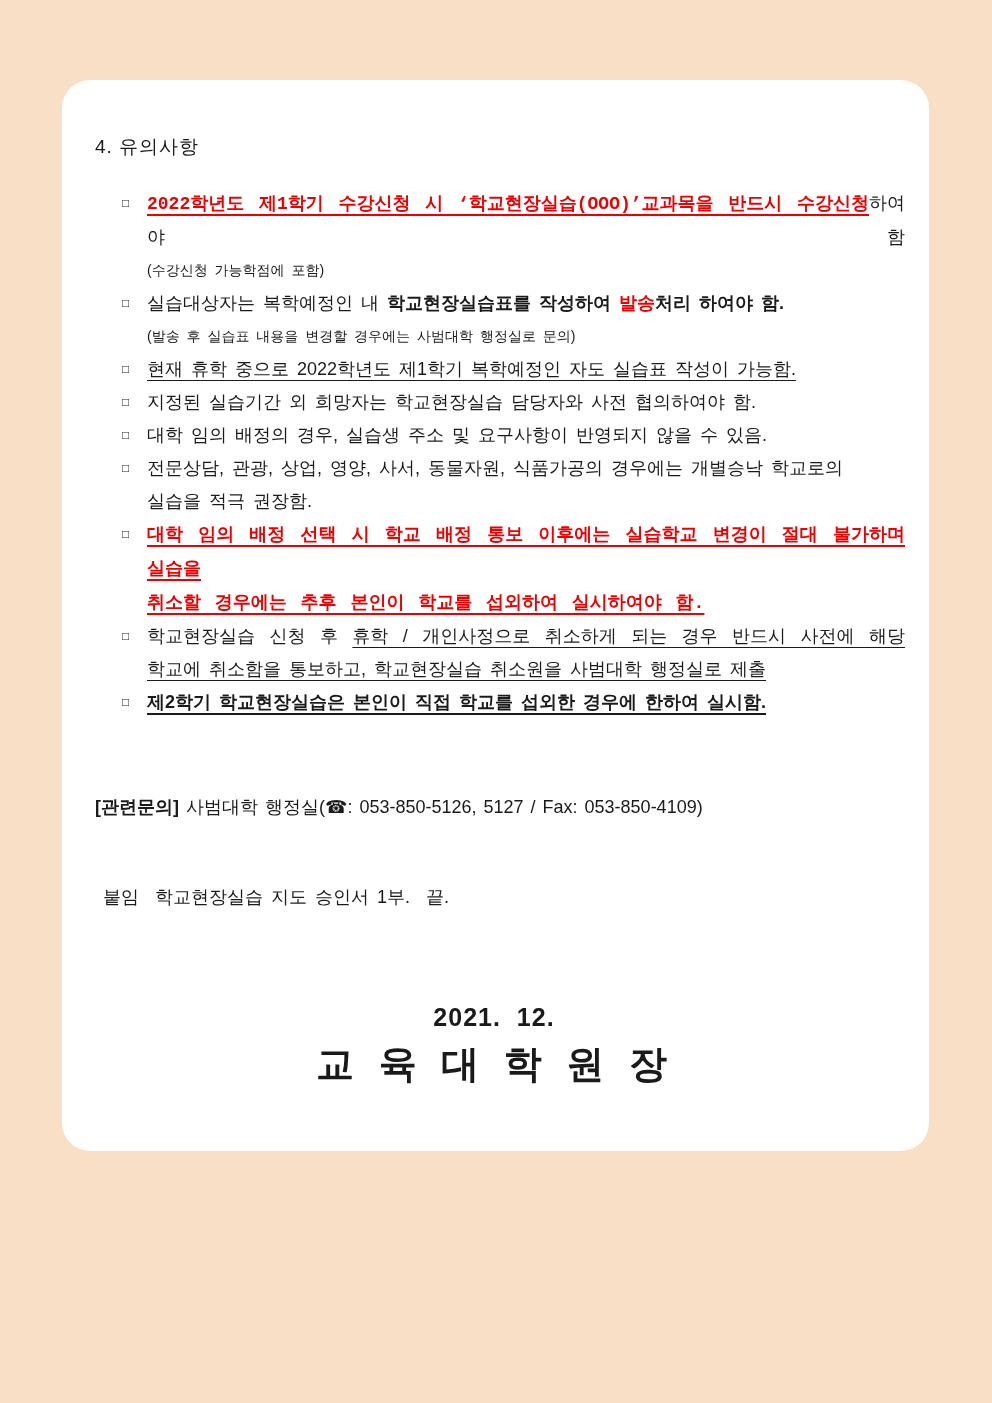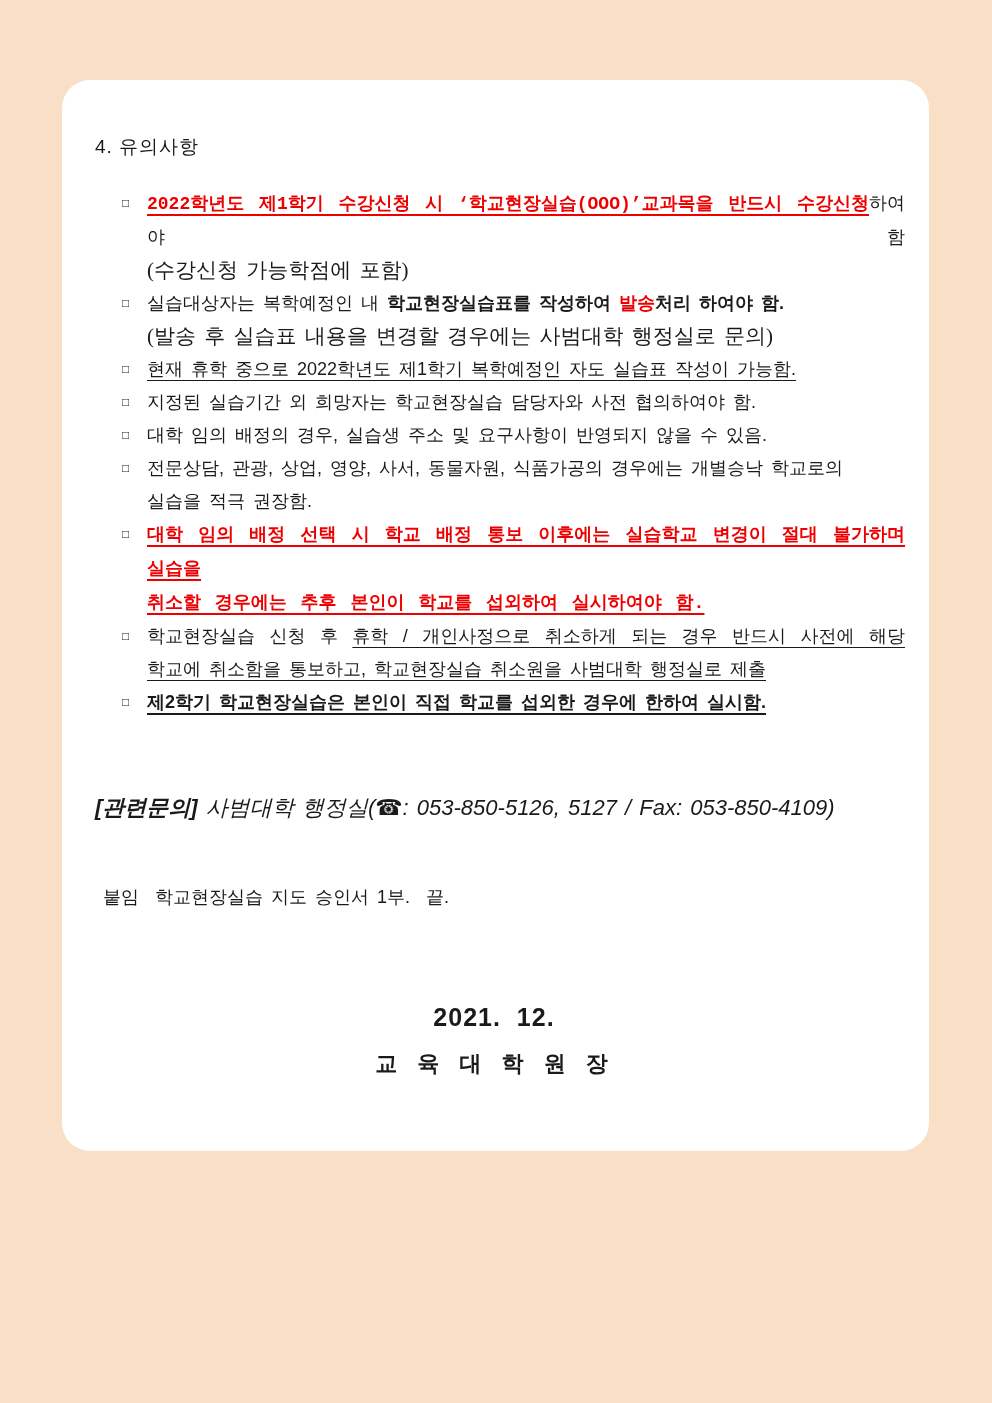--- a/index.html
+++ b/index.html
@@ -26,21 +26,21 @@
     margin-left:12px;
     font-size:19px;line-height:33px;
     letter-spacing:1px;
   }
   .bullets{margin-left:12px;margin-top:24px;}
   .line{
     display:flex;align-items:flex-start;
     min-height:33px;line-height:33px;font-size:18px;
     word-spacing:3px;
   }
-  .line.small{font-size:21px;font-family:Liberation Serif, serif;}
+  .line.small{font-size:14px;}
   .marker{
     flex:0 0 52px;
     padding-left:27px;
     font-size:12px;
     line-height:33px;
     color:#222;
   }
   .line-text{flex:1;}
   .stretch .line-text{text-align:justify;text-align-last:justify;}
   .seg.plain{}
@@ -52,39 +52,39 @@
   }
   .seg.underline{
     text-decoration:underline;text-underline-offset:5px;text-decoration-thickness:1px;
   }
   .seg.bold-underline{
     font-weight:700;
     text-decoration:underline;text-underline-offset:5px;text-decoration-thickness:1.5px;text-align:center;
   }
   .contact{
     margin-left:12px;margin-top:72px;
-    font-size:22px;line-height:33px;word-spacing:2px;font-style:italic;
+    font-size:18px;line-height:33px;word-spacing:2px;
   }
   .contact .label{font-weight:700;}
   .attachment{
     margin-top:57px;
     font-size:18px;line-height:33px;word-spacing:3px;
     white-space:pre-wrap;
     margin-left:20px;
   }
   .date{
     margin-top:85px;
     text-align:center;
     font-size:25px;font-weight:700;line-height:36px;
     word-spacing:8px;letter-spacing:1px;
   }
   .signer{
     margin-top:8px;
     text-align:center;
-    font-size:22px;font-weight:700;line-height:42px;
+    font-size:38px;font-weight:700;line-height:42px;
     letter-spacing:5px;word-spacing:4px;
   }
 </style>
 </head>
 <body style="background: rgb(249, 223, 197);">
 
 <div class="canvas">
   <div class="sheet" style="background: rgb(255, 255, 255);">
     <div class="title">4. 유의사항</div>
 

